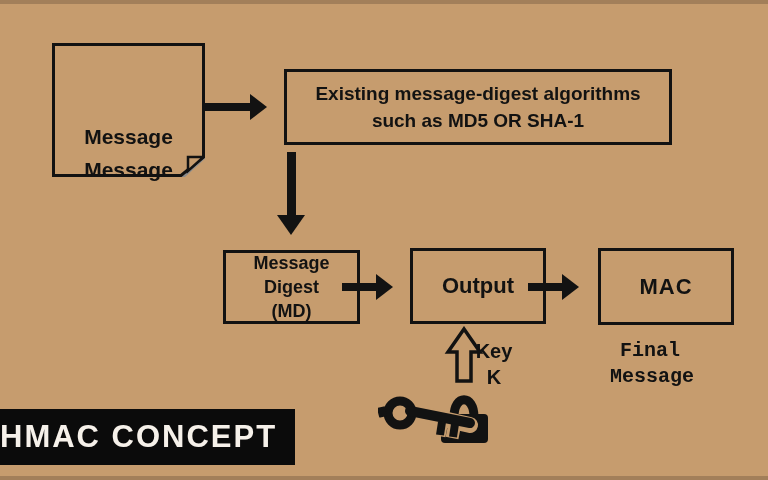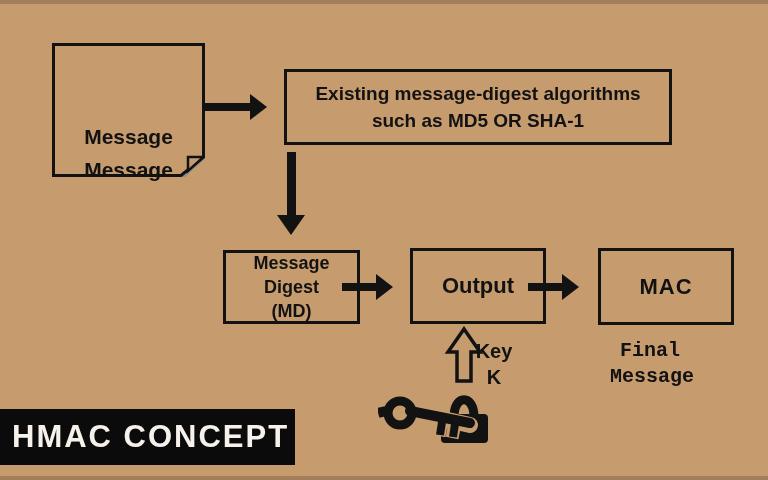--- a/index.html
+++ b/index.html
@@ -58,21 +58,21 @@
     font-size:20px;line-height:26px;
   }
   .label-key{left:454px;top:338px;width:80px;}
   .label-final{left:610px;top:338px;width:80px;font-family:Liberation Mono, monospace;}
 
   .banner{
     position:absolute;left:0;top:409px;width:295px;height:56px;
     background:var(--banner-bg,#0B0B0B);
     color:var(--banner-text,#F6F1EA);
     display:flex;align-items:center;
-    padding-left:12px;box-sizing:border-box;
+    box-sizing:border-box;
     font-size:31px;letter-spacing:2px;white-space:nowrap;
   }
 </style>
 </head>
 <body>
 
 <div class="stage">
 
   <div class="edge-shade top"></div>
 

